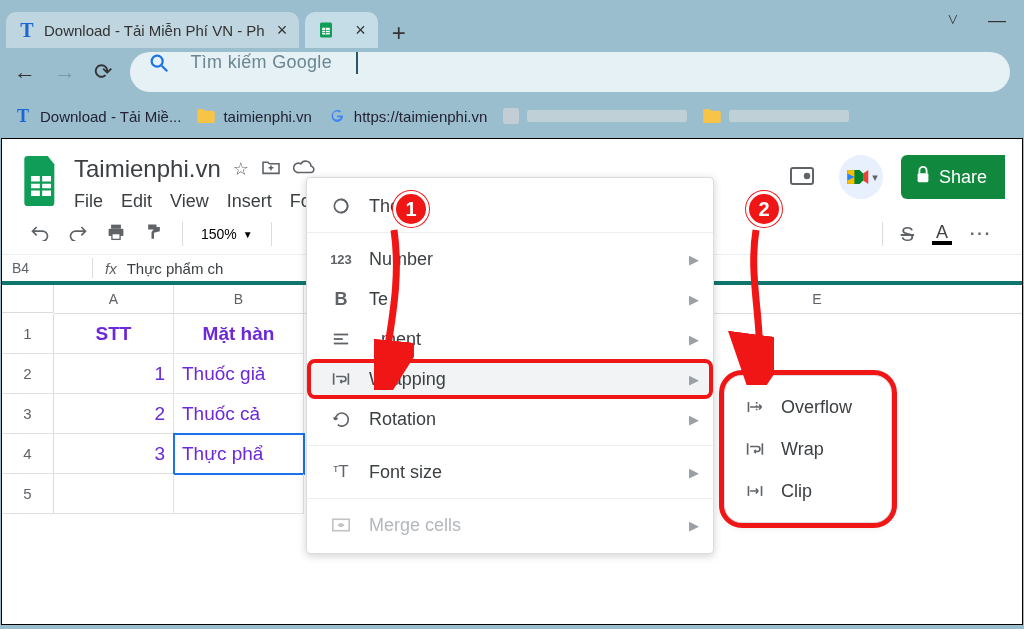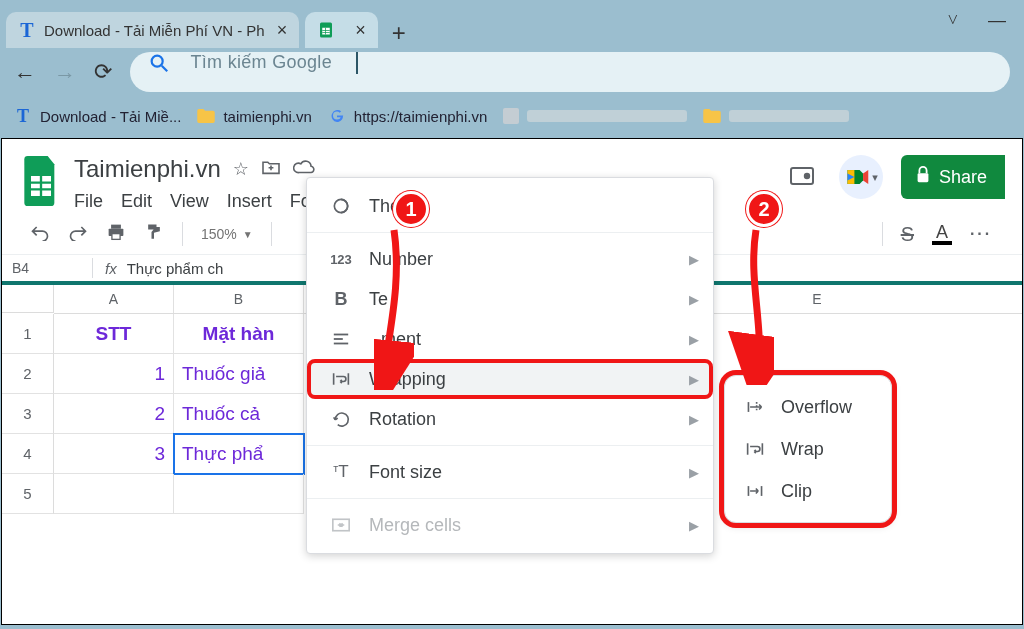--- a/index.html
+++ b/index.html
@@ -34,21 +34,21 @@
   .menu-line .mi { cursor:default; }
   .menu-line .mi.active { }
   .menu-line .last { color:#5f6368; text-decoration:underline; }
   .header-right { display:flex; align-items:center; gap:18px; }
   .hicon { width:38px; height:38px; border-radius:8px; display:flex; align-items:center; justify-content:center; color:#5f6368;}
   .meet { width:44px; height:44px; border-radius:50%; background:#e8f0fe; display:flex; align-items:center; justify-content:center; }
   .share-btn { height:44px; background:#10893e; color:#fff; border-radius:6px 0 0 6px; padding:0 18px 0 14px; display:flex; align-items:center; gap:8px; font-size:18px; font-weight:500; margin-right:-1px; }
   
   .toolbar { display:flex; align-items:center; gap:18px; padding:4px 18px 8px 28px; font-size:16px; color:#444; border-bottom:1px solid #eceff1; position:relative; }
   .tb-sep { width:1px; height:24px; background:#dadce0; }
-  .zoom { display:flex; align-items:center; gap:6px; color:#737373; font-size:14px;text-align:center;}
+  .zoom { display:flex; align-items:center; gap:6px; color:#000000; font-size:14px;text-align:center;}
   
   .fx-row { display:flex; align-items:center; height:30px; border-bottom:4px solid #0f766e; font-size:15px; color:#3c4043; }
   .name-box { width:78px; padding-left:10px; font-size:14px; color:#5f6368;}
   .fx-sep { width:1px; height:20px; background:#dadce0; margin:0 12px;}
   .fx-ic { font-style:italic; color:#5f6368; margin-right:10px;}
   .fx-val { color:#3c4043; }
   .sel-all { width:52px; height:28px; border-right:1px solid #dcdcdc; border-bottom:1px solid #dcdcdc; background:#fff; }
   .col-headers { display:flex; border-bottom:1px solid #dcdcdc; }
   .col-h { height:28px; display:flex; align-items:center; justify-content:center; border-right:1px solid #e0e0e0; color:#5f6368; font-size:14px; background:#fff; }
   .row-h { width:52px; display:flex; align-items:center; justify-content:center; border-right:1px solid #dcdcdc; border-bottom:1px solid #e2e2e2; color:#5f6368; font-size:15px; background:#fff; }
@@ -63,21 +63,21 @@
   .menu-panel { position:absolute; left:304px; top:38px; width:408px; background:#fff; border:1px solid #dadce0; border-radius:4px; box-shadow:0 2px 8px rgba(0,0,0,.18); padding:8px 0; z-index:10; }
   .menu-item { display:flex; align-items:center; height:40px; padding:0 22px; gap:16px; font-size:18px; color:#3c4043; position:relative; }
   .menu-item .mi-icon { width:24px; display:flex; justify-content:center; color:#5f6368; font-size:18px;}
   .menu-item .sub { position:absolute; right:14px; color:#9aa0a6; font-size:13px;}
   .menu-item.hov { background:#f1f3f4; }
   .menu-item.dis { color:#b5b8bb; }
   .menu-item.dis .mi-icon { color:#c1c4c7; }
   .menu-divider { height:1px; background:#eceff1; margin:6px 0; }
   .menu-item.highlighted { outline:4px solid #f01616; outline-offset:-4px; border-radius:8px; }
   
-  .submenu { position:absolute; left:722px; top:236px; width:168px; background:#fff; border:1px solid #dadce0; border-radius:12px; box-shadow:0 2px 10px rgba(0,0,0,.2); padding:10px 0; z-index:20; outline:5px solid #f01616; outline-offset:0; }
+  .submenu { position:absolute; left:722px; top:236px; width:168px; background:#fff; border:1px solid #dadce0; border-radius:18px; box-shadow:0 2px 10px rgba(0,0,0,.2); padding:10px 0; z-index:20; outline:5px solid #f01616; outline-offset:0; }
   .submenu .menu-item { height:42px; font-size:18px; padding:0 18px; gap:14px;}
   
   .callout { position:absolute; width:36px; height:36px; background:#f01616; border:3px solid #fff; border-radius:50%; display:flex; align-items:center; justify-content:center; color:#fff; font-weight:700; font-size:20px; z-index:30; box-shadow:0 0 0 1px #f01616;}
   .arrow-svg { position:absolute; z-index:25; pointer-events:none; }
 </style>
 </head>
 <body>
 
 <div class="chrome">
   <div class="chrome-top">

